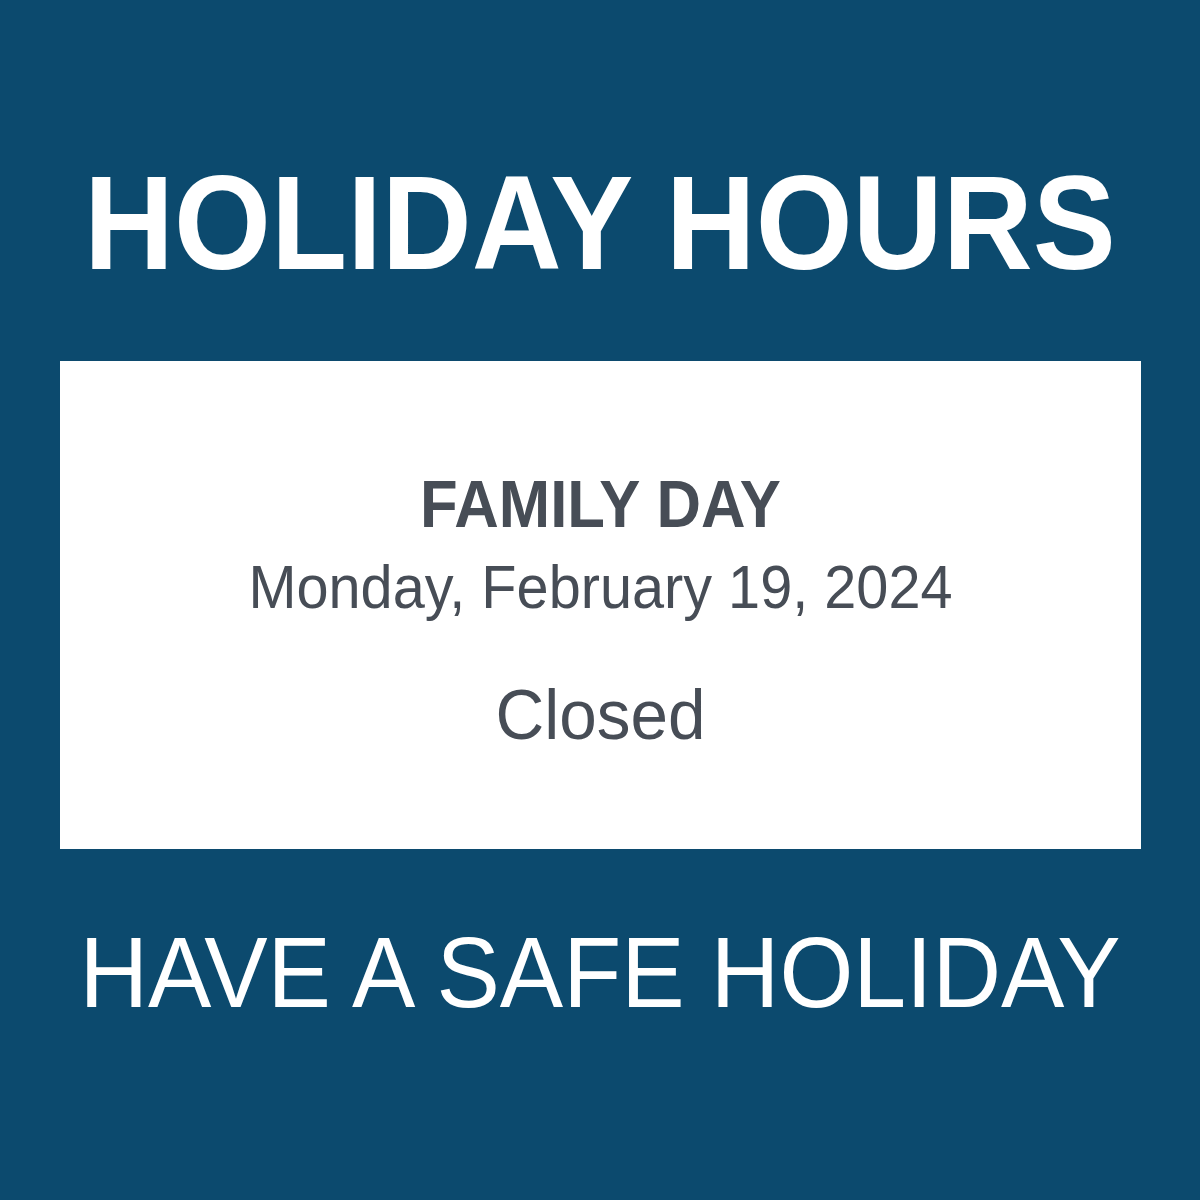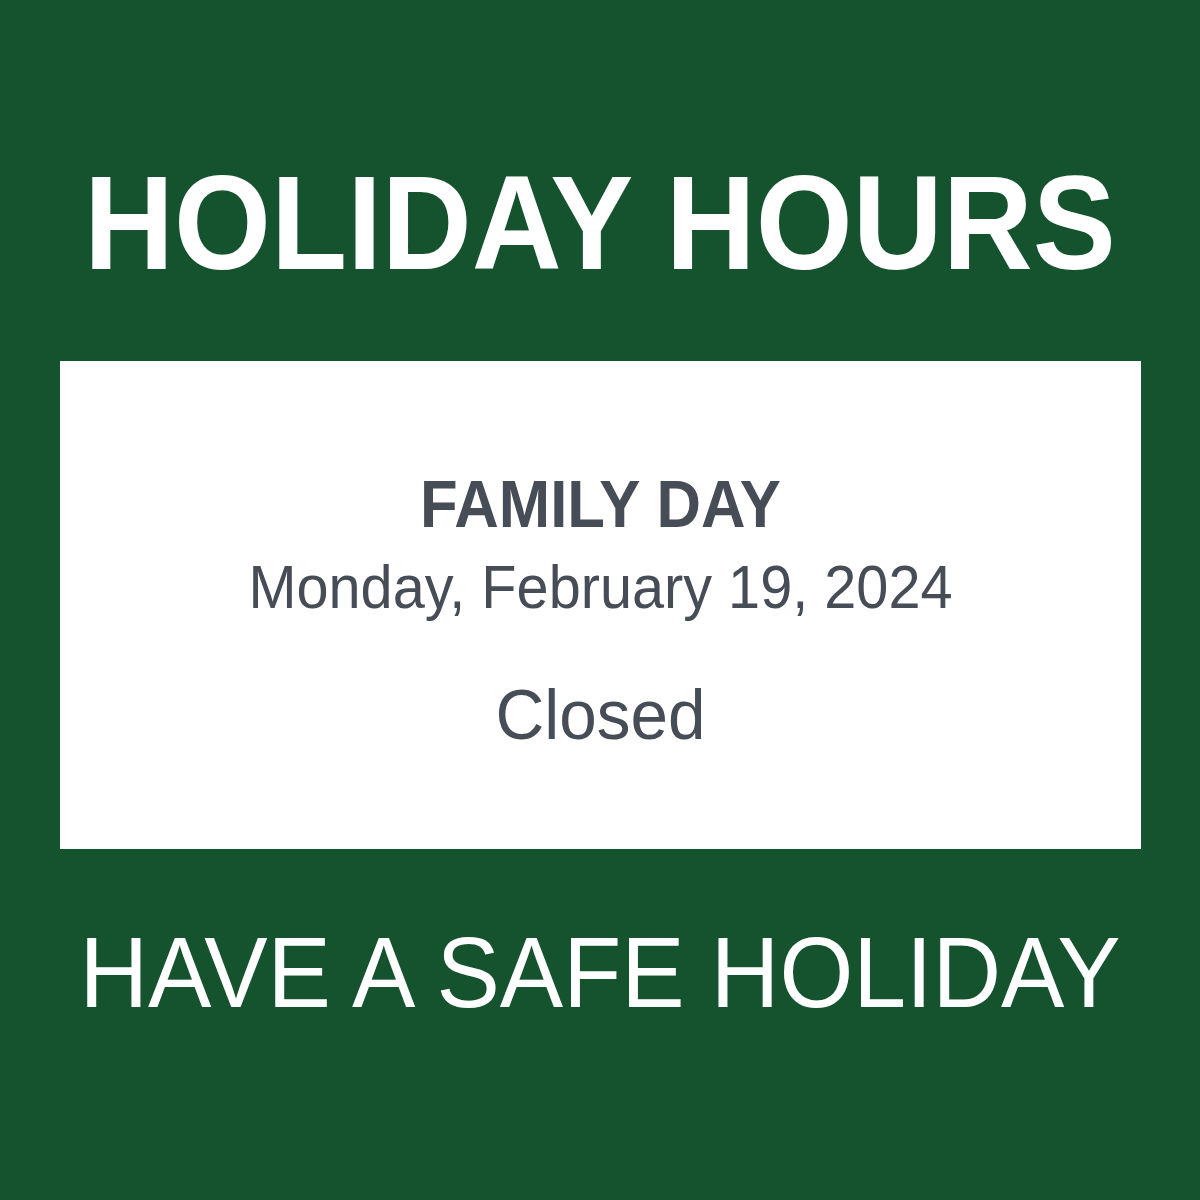--- a/index.html
+++ b/index.html
@@ -12,21 +12,21 @@
     height: 1200px;
     overflow: hidden;
     font-family: "Liberation Sans", sans-serif;
     background: #ffffff;
   }
 
   .notice {
     position: relative;
     width: 1200px;
     height: 1200px;
-    background: #14532d;
+    background: #0c4a6e;
     box-sizing: border-box;
     overflow: hidden;
   }
 
   
   .headline {
     position: absolute;
     left: 0;
     top: 148px;
     width: 1200px;

